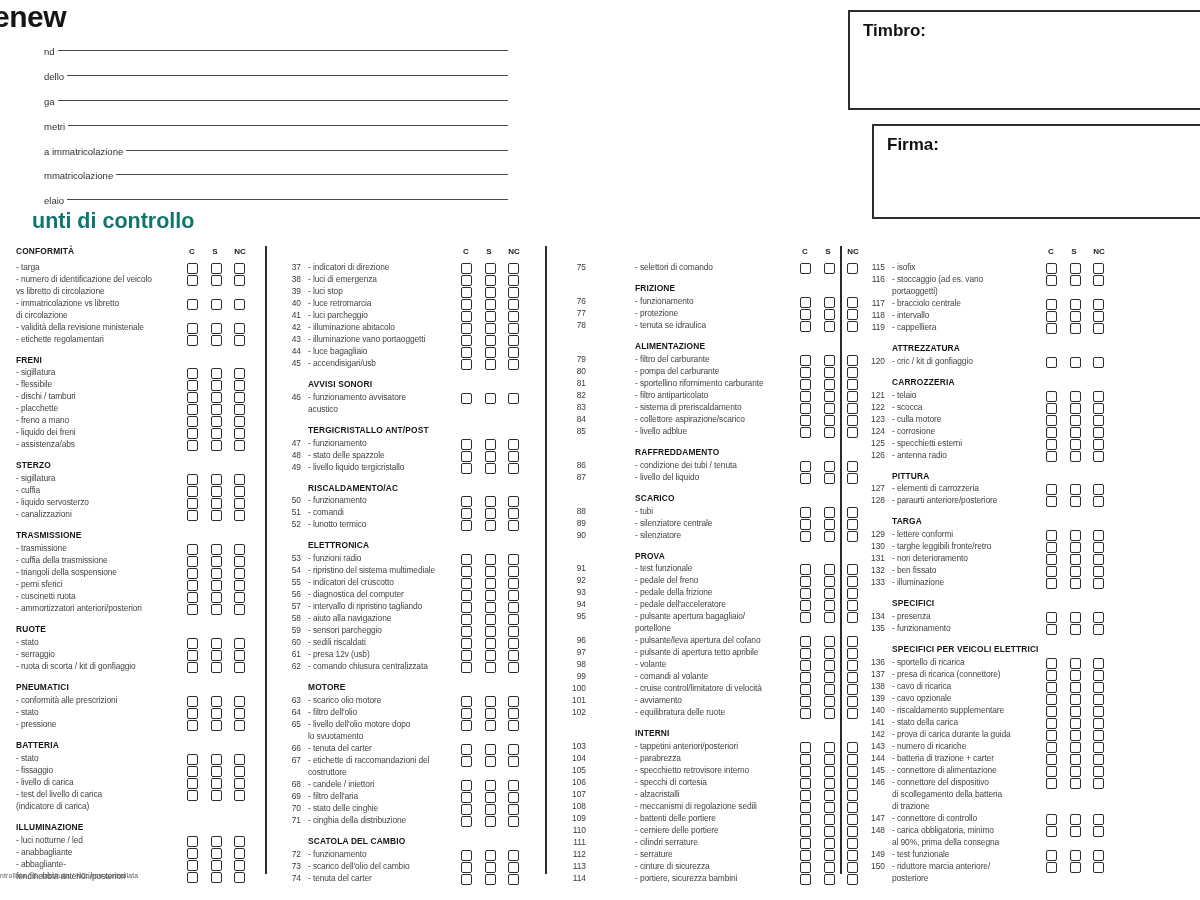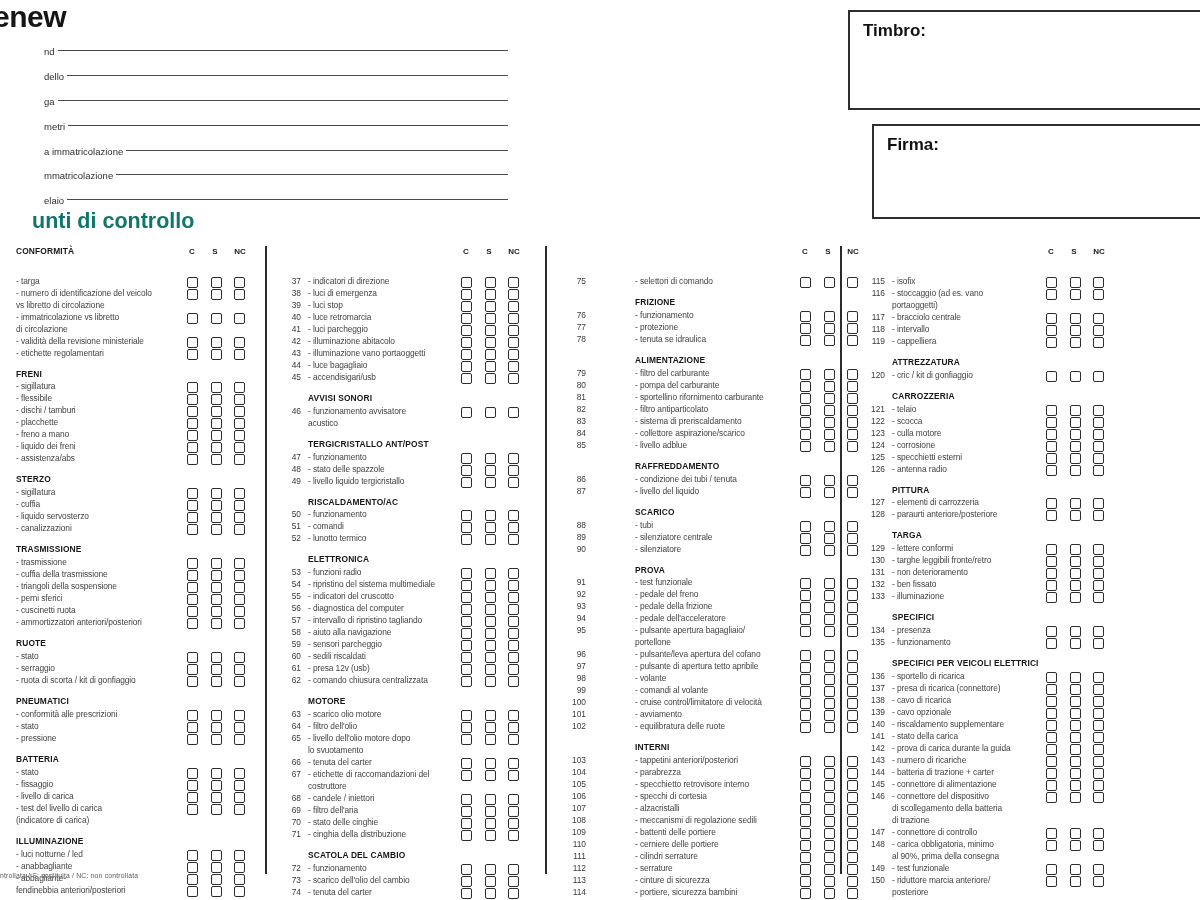--- a/index.html
+++ b/index.html
@@ -33,21 +33,21 @@
   .col2 .num{width:29px;}
   .col3 .num{width:32px;}
   .col4 .num{width:34px;}
   .txt{flex:none;font-size:8.4px;color:#444;white-space:pre;letter-spacing:-0.1px;}
   .col1 .txt{width:171px;}
   .col2 .txt{width:153px;}
   .col3 .txt{width:165px;margin-left:42px;}
   .col4 .txt{width:154px;}
   .section-title{font-weight:bold;color:#161616;font-size:8.4px;letter-spacing:0.15px;}
   .title-row{margin-top:9px;margin-bottom:1px;}
-  .header-row{margin-bottom:18px;}
+  .header-row{margin-bottom:4px;}
   .cb-group{flex:none;width:58px;display:flex;justify-content:space-between;padding-top:0;}
   .cb{width:9px;height:9px;border:1.5px solid #2d2d2d;border-radius:2px;background:#fff;
       flex:none;margin-top:1px;box-sizing:content-box;}
   .cb-head{flex:none;width:58px;display:flex;justify-content:space-between;}
   .ch{display:block;text-align:center;font-weight:bold;font-size:8px;color:#1a1a1a;}
   .ch-c{width:12px;margin-left:-1px;}
   .ch-s{width:12px;}
   .ch-nc{width:16px;margin-right:-3px;}
   .footer-legend{position:absolute;left:0;top:872px;font-size:6.8px;color:#5a5a5a;
                  letter-spacing:0.2px;}

